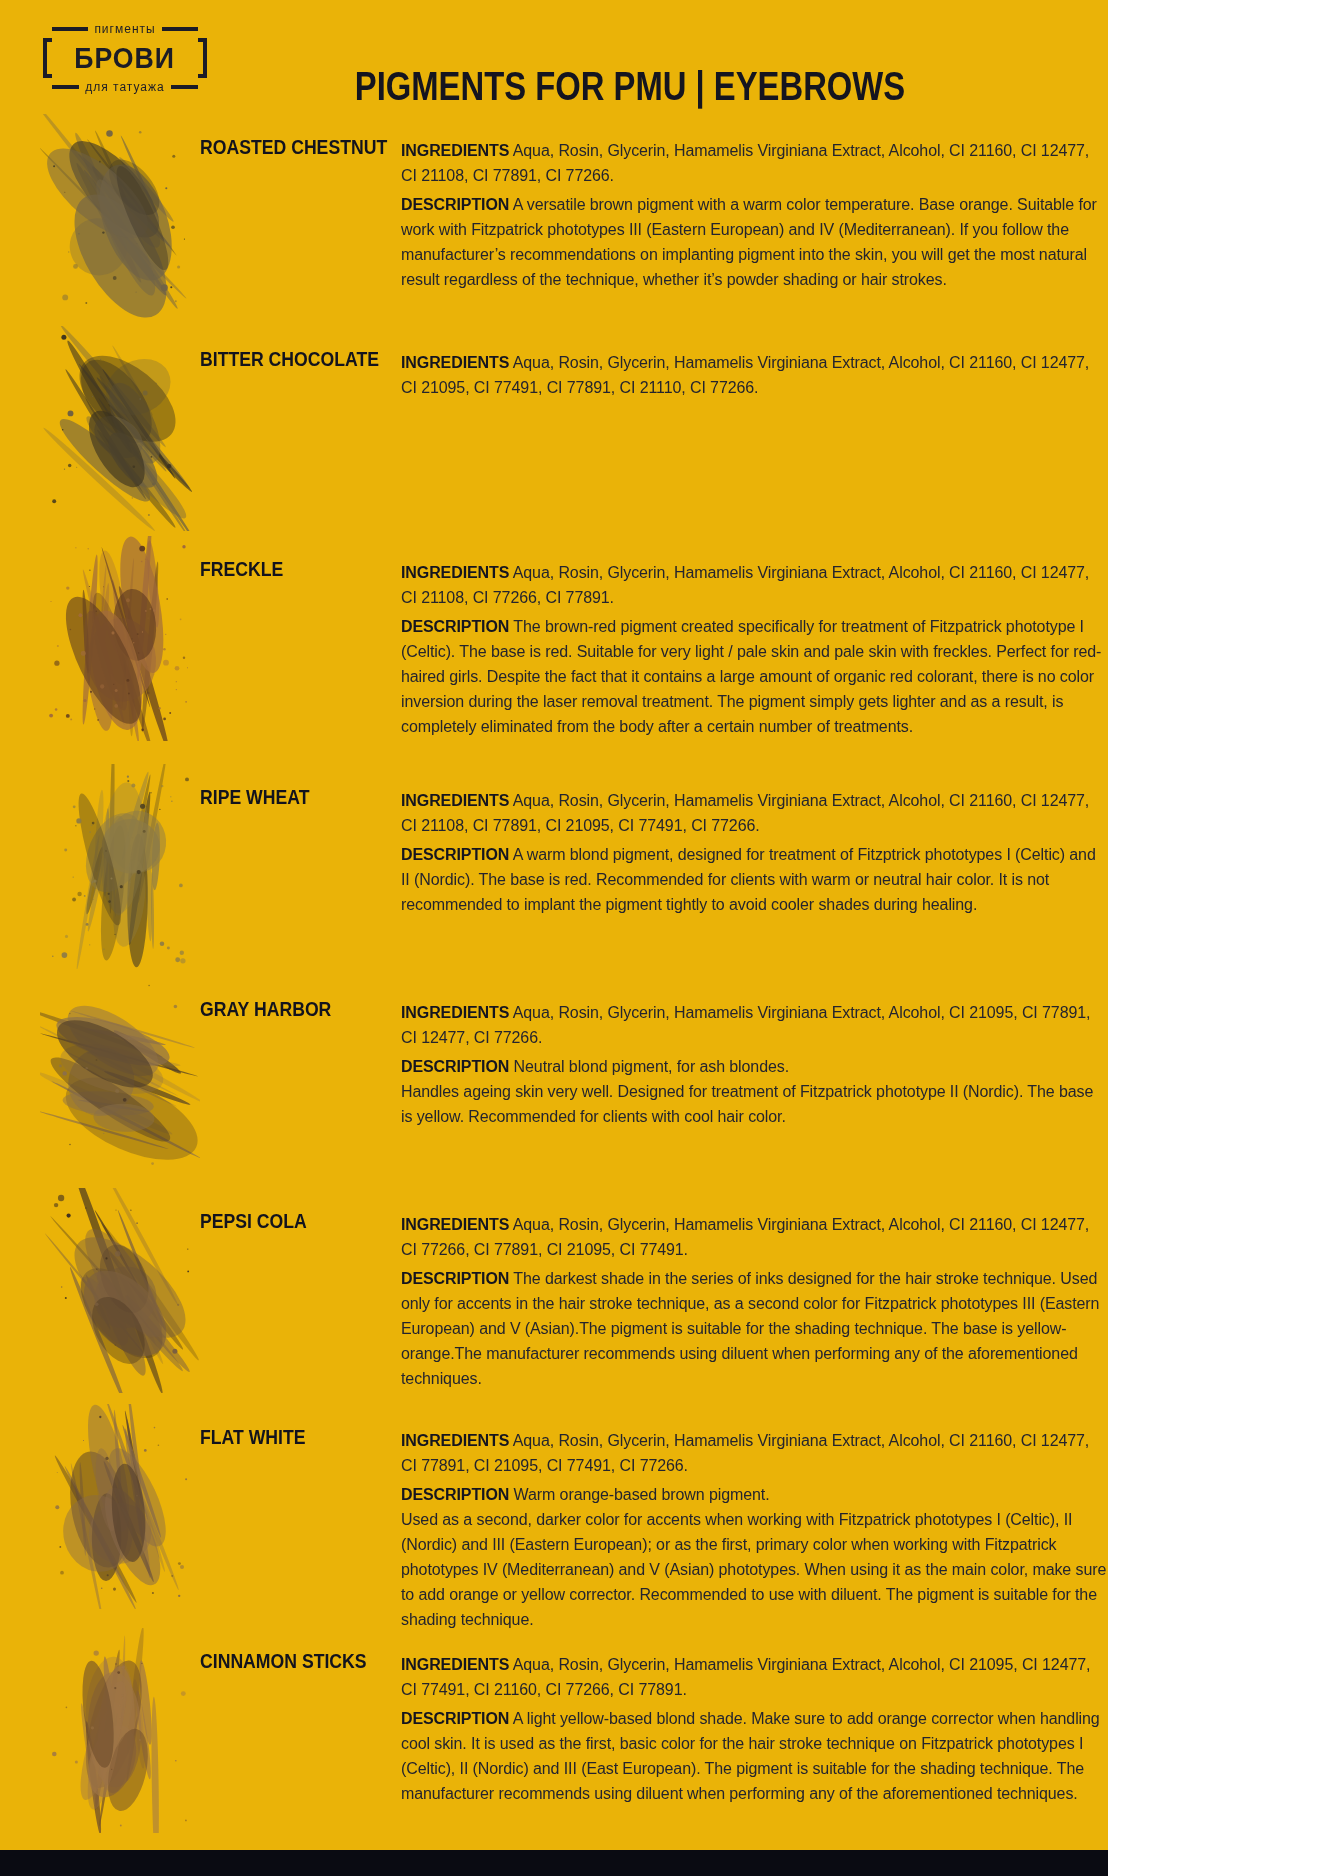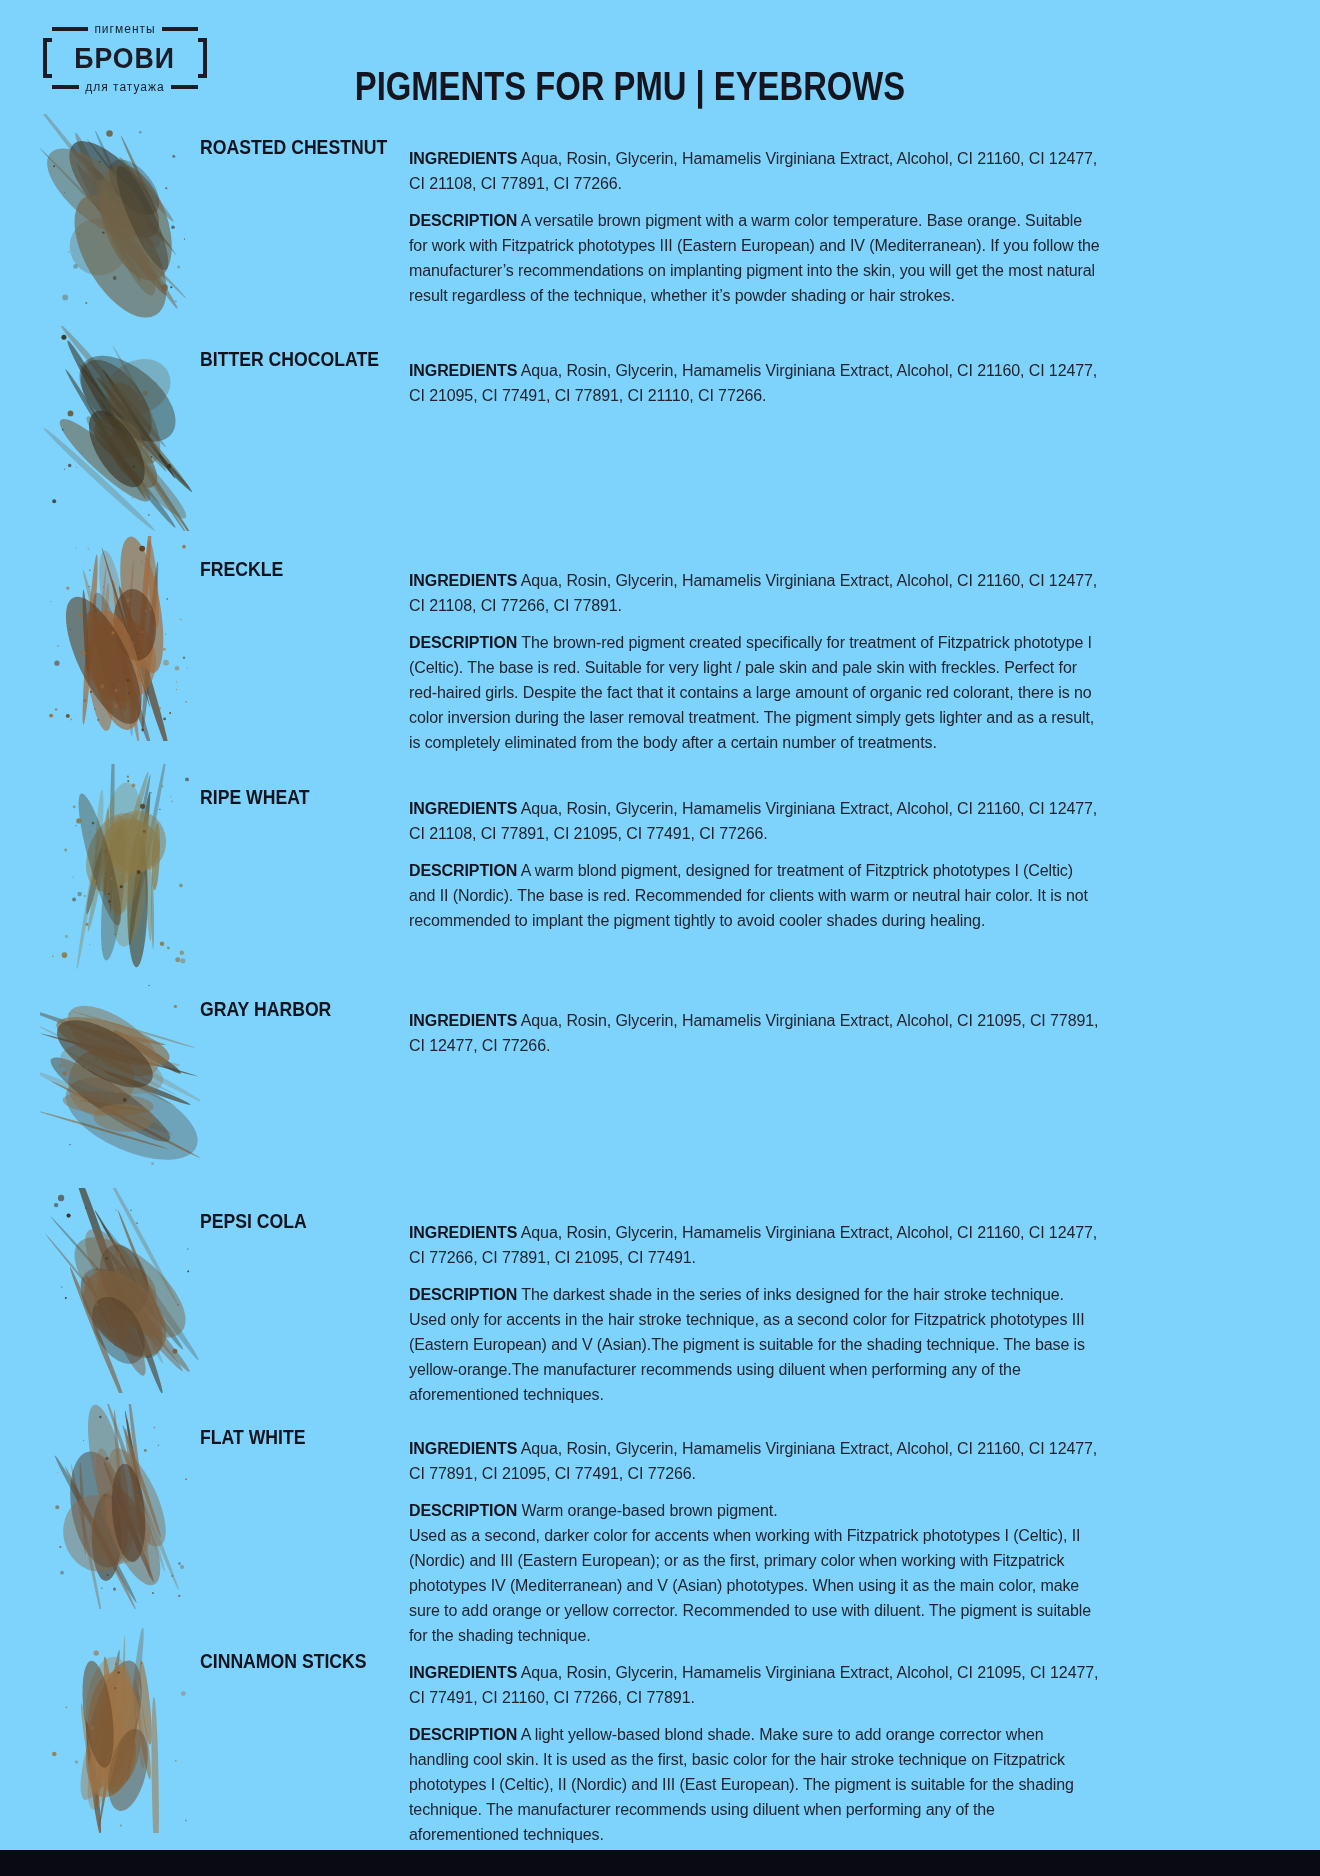--- a/index.html
+++ b/index.html
@@ -1,37 +1,37 @@
 <!DOCTYPE html>
 <html><head>
 <meta charset="utf-8">
 <style>
   html,body{margin:0;padding:0;background:#ffffff;}
   body{font-family:"Liberation Sans", sans-serif;}
-  #page{position:relative;width:1320px;height:1876px;background:#7dd3fc;overflow:hidden;}
+  #page{position:relative;width:1108px;height:1876px;background:#eab308;overflow:hidden;}
 
   
   .logo{position:absolute;left:52px;top:22px;width:146px;display:flex;flex-direction:column;align-items:center;gap:1px;color:#1c1c27;}
   .logo-row{display:flex;align-items:center;gap:6px;width:100%;justify-content:center;}
   .bar{height:4px;background:#1c1c27;flex:1;}
   .logo-small{font-size:12px;letter-spacing:1px;white-space:nowrap;}
   .logo-mid{display:flex;align-items:center;gap:18px;margin:1px 0;}
   .bracket{width:9px;height:40px;border:4px solid #1c1c27;box-sizing:border-box;}
   .bracket.left{border-right:none;}
   .bracket.right{border-left:none;}
   .logo-big{font-size:29px;font-weight:bold;letter-spacing:1px;transform:scaleX(.92);line-height:1;}
   .title{position:absolute;left:0;top:36px;width:1260px;text-align:center;font-size:41px;font-weight:bold;color:#15151f;letter-spacing:0;transform:scaleX(.8);transform-origin:630px 50%;white-space:nowrap;}
 
   
   .prow{position:absolute;left:0;width:1320px;}
   .swatch{position:absolute;left:40px;top:-24px;width:160px;height:205px;}
   .swatch svg{width:100%;height:100%;display:block;}
   .pname{position:absolute;left:200px;top:-3px;margin:0;font-size:21px;font-weight:bold;color:#13131d;letter-spacing:0;transform:scaleX(.84);transform-origin:left top;white-space:nowrap;}
   .ptext{position:absolute;left:397px;top:-4px;width:715px;font-size:16px;line-height:25px;color:#24242e;letter-spacing:-0.1px;}
-  .ptext p{margin:12px;}
+  .ptext p{margin:4px;}
   .ptext b{color:#15151f;}
   .ptext span{white-space:pre-wrap;}
 
   
   .footer-bar{position:absolute;left:0;top:1850px;width:1320px;height:26px;background:#0a0b12;}
 </style>
 </head>
 <body>
 
 <div id="page">
@@ -381,20 +381,22 @@
           <circle cx="77.2" cy="115.2" r="2.08" fill="#8a6f4b" opacity="0.45"></circle>
           <circle cx="18.7" cy="46.8" r="0.92" fill="#8a6f4b" opacity="0.47"></circle>
           <circle cx="135.4" cy="30.5" r="1.75" fill="#8a6f4b" opacity="0.71"></circle>
           <circle cx="112.6" cy="187.6" r="1.39" fill="#8a6f4b" opacity="0.48"></circle>
           <circle cx="63.8" cy="157.4" r="0.52" fill="#8a6f4b" opacity="0.76"></circle>
         </svg>
     </div>
     <h2 class="pname">GRAY HARBOR</h2>
     <div class="ptext">
       <p><b>INGREDIENTS</b> <span>Aqua, Rosin, Glycerin, Hamamelis Virginiana Extract, Alcohol, CI 21095, CI 77891, CI 12477, CI 77266.</span></p>
+      <p><b>DESCRIPTION</b> <span>Neutral blond pigment, for ash blondes.
+Handles ageing skin very well. Designed for treatment of Fitzpatrick phototype II (Nordic). The base is yellow. Recommended for clients with cool hair color.</span></p>
     </div>
   </section>
 
   <section class="prow" style="top:1212px">
     <div class="swatch">
       <svg viewBox="0 0 160 205">
           <ellipse cx="110.1" cy="103.7" rx="3.7" ry="84.1" transform="rotate(-35.3 110.1 103.7)" fill="#45331f" opacity="0.26"></ellipse>
           <ellipse cx="96.7" cy="120.0" rx="2.9" ry="61.9" transform="rotate(-25.1 96.7 120.0)" fill="#7b5f40" opacity="0.26"></ellipse>
           <ellipse cx="104.9" cy="111.1" rx="3.4" ry="63.1" transform="rotate(-37.1 104.9 111.1)" fill="#45331f" opacity="0.40"></ellipse>
           <ellipse cx="101.4" cy="82.0" rx="1.5" ry="64.5" transform="rotate(-21.4 101.4 82.0)" fill="#7b5f40" opacity="0.72"></ellipse>

